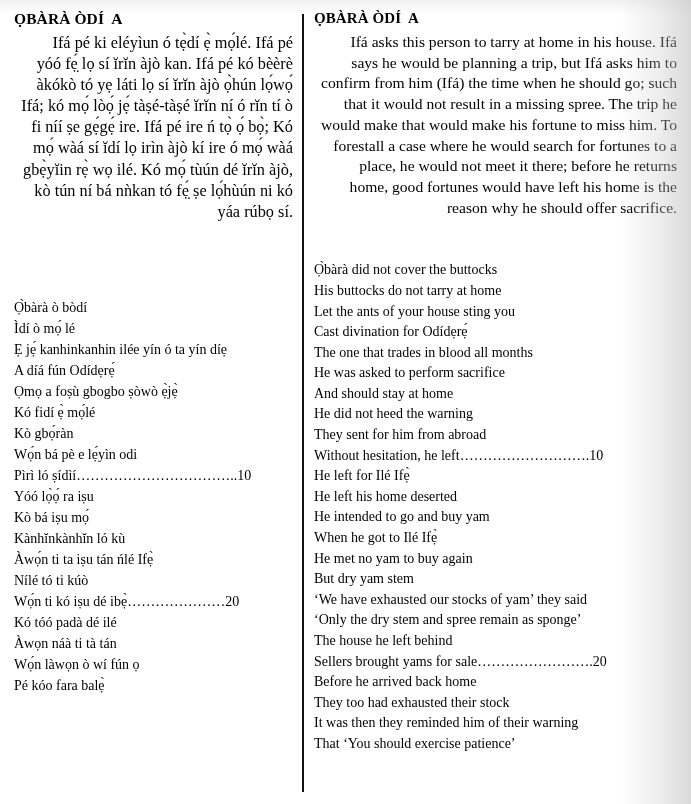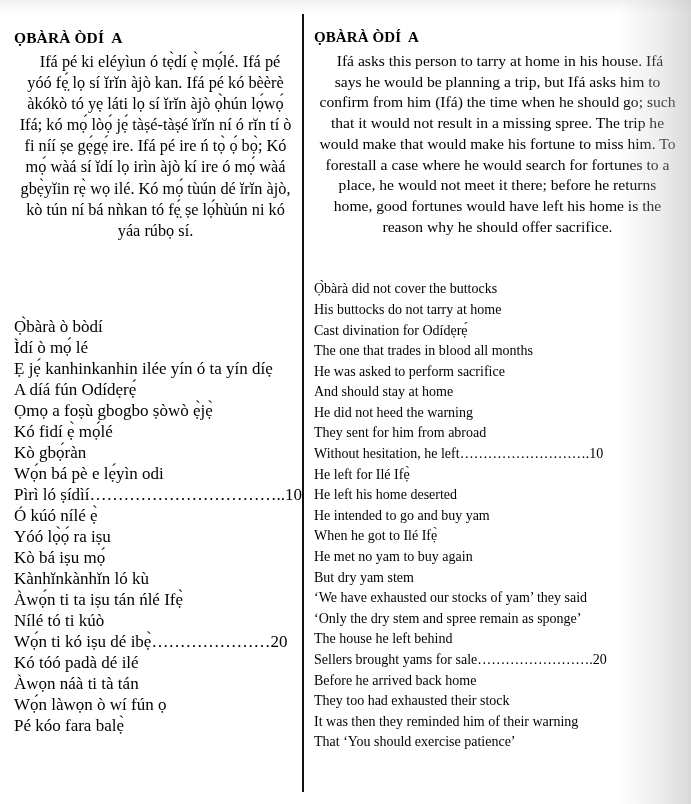--- a/index.html
+++ b/index.html
@@ -42,21 +42,21 @@
     left: 0;
     width: 100%;
     height: 14px;
     pointer-events: none;
     background: linear-gradient(to bottom, rgba(205,205,205,0.28) 0%, rgba(255,255,255,0) 100%);
   }
 
   .col {
     position: relative;
     height: 804px;
-    padding-top: 28px;
+    padding-top: 9px;
   }
   .col-left {
     width: 303px;
     padding-left: 14px;
     padding-right: 6px;
   }
   .col-right {
     width: 388px;
     padding-left: 11px;
     padding-right: 10px;
@@ -79,36 +79,36 @@
     margin: 0 0 1px 0;
     white-space: pre;
   }
   .col-right .heading { font-size: 15px; }
 
   .intro {
     font-size: 16.3px;
     line-height: 21.1px;
     margin: 4px;
     text-indent: 9px;
-    text-align: center;
+    text-align: right;
     hyphens: none;
   }
   .col-right .intro {
     font-size: 15.6px;
     line-height: 20.7px;
     text-indent: 5px;
   }
 
   .verse {
     list-style: none;
     margin: 0;
     padding: 0;
   }
   .verse li {
-    font-size: 17px;
+    font-size: 14px;
     line-height: 21.0px;
     white-space: pre;
     margin: 0;
     padding: 0;
   }
   .col-right .verse li {
     font-size: 14px;
     line-height: 20.6px;
   }
   .verse-gap-left { height: 71px; }
@@ -126,21 +126,20 @@
     <ul class="verse">
         <li>Ọ̀bàrà ò bòdí</li>
         <li>Ìdí ò mọ́ lé</li>
         <li>Ẹ jẹ́ kanhinkanhin ilée yín ó ta yín díẹ</li>
         <li>A díá fún Odídẹrẹ́</li>
         <li>Ọmọ a foṣù gbogbo ṣòwò ẹ̀jẹ̀</li>
         <li>Kó fidí ẹ̀ mọ́lé</li>
         <li>Kò gbọ́ràn</li>
         <li>Wọ́n bá pè e lẹ́yìn odi</li>
         <li>Pìrì ló ṣídìí……………………………..10</li>
-        <li>Ó kúó nílé ẹ̀</li>
         <li>Yóó lọ̀ọ́ ra iṣu</li>
         <li>Kò bá iṣu mọ́</li>
         <li>Kànhĭnkànhĭn ló kù</li>
         <li>Àwọ́n ti ta iṣu tán ńlé Ifẹ̀</li>
         <li>Nílé tó ti kúò</li>
         <li>Wọ́n ti kó iṣu dé ibẹ̀…………………20</li>
         <li>Kó tóó padà dé ilé</li>
         <li>Àwọn náà ti tà tán</li>
         <li>Wọ́n làwọn ò wí fún ọ</li>
         <li>Pé kóo fara balẹ̀</li>
@@ -149,20 +148,21 @@
 
   <div class="divider"></div>
 
   <div class="col col-right">
     <div class="heading">ỌBÀRÀ ÒDÍ  A</div>
     <p class="intro">Ifá asks this person to tarry at home in his house. Ifá says he would be planning a trip, but Ifá asks him to confirm from him (Ifá) the time when he should go; such that it would not result in a missing spree. The trip he would make that would make his fortune to miss him. To forestall a case where he would search for fortunes to a place, he would not meet it there; before he returns home, good fortunes would have left his home is the reason why he should offer sacrifice.</p>
     <div class="verse-gap-right"></div>
     <ul class="verse">
         <li>Ọ̀bàrà did not cover the buttocks</li>
         <li>His buttocks do not tarry at home</li>
+        <li>Let the ants of your house sting you</li>
         <li>Cast divination for Odídẹrẹ́</li>
         <li>The one that trades in blood all months</li>
         <li>He was asked to perform sacrifice</li>
         <li>And should stay at home</li>
         <li>He did not heed the warning</li>
         <li>They sent for him from abroad</li>
         <li>Without hesitation, he left……………………….10</li>
         <li>He left for Ilé Ifẹ̀</li>
         <li>He left his home deserted</li>
         <li>He intended to go and buy yam</li>

